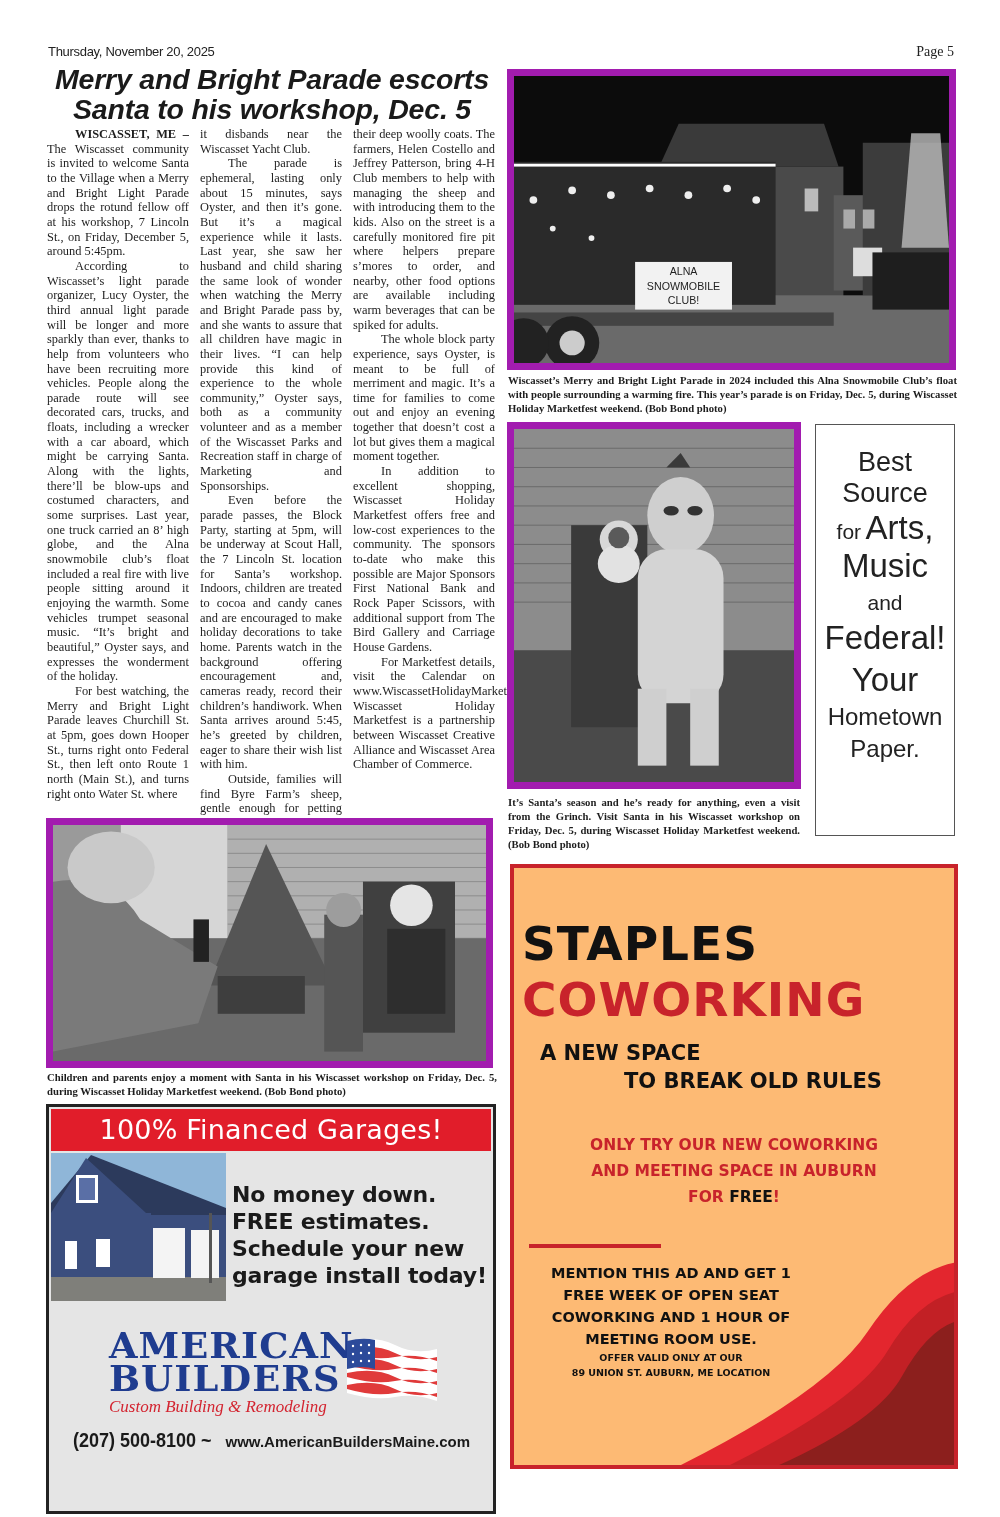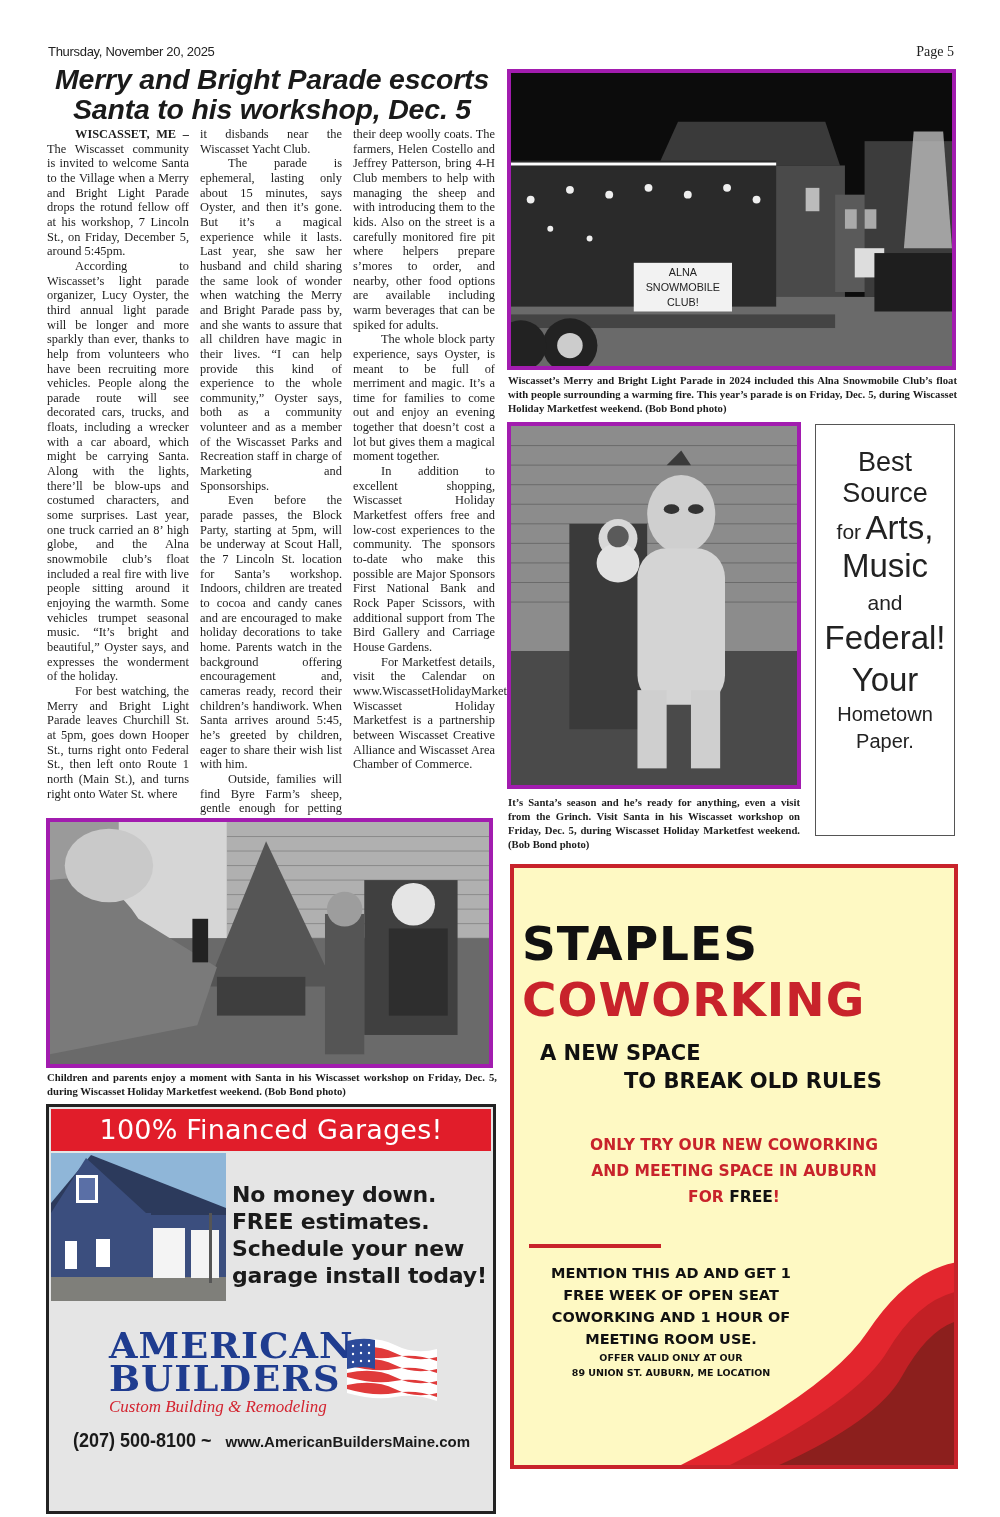--- a/index.html
+++ b/index.html
@@ -16,54 +16,54 @@
 
   .col { position: absolute; top: 127px; width: 142px; font-size: 12.4px; line-height: 14.65px;
     text-align: justify; hyphens: manual; color: #1d1d1d; }
   .col p { text-indent: 28px; }
   .col p.noindent { text-indent: 0; }
   .col1 { left: 47px; }
   .col2 { left: 200px; }
   .col3 { left: 353px; }
   .dateline-lead { font-weight: bold; }
 
-  .photo { position: absolute; border: 4px solid #a21caf; overflow: hidden; }
+  .photo { position: absolute; border: 7px solid #a21caf; overflow: hidden; }
   .photo svg { display: block; width: 100%; height: 100%; }
 
   .caption { position: absolute; font-weight: bold; font-size: 10.7px; line-height: 14px; color: #1d1d1d; text-align: justify; }
 
   .promo-box { position: absolute; left: 815px; top: 424px; width: 140px; height: 412px;
     border: 1px solid #555; text-align: center; font-family: "Liberation Sans", sans-serif; color: #222;
     padding-top: 22px; }
   .promo-box div { line-height: 1.15; }
   .p-big { font-size: 27px; }
   .p-mid { font-size: 33px; }
   .p-small { font-size: 21px; }
-  .p-sm2 { font-size: 20px; }
+  .p-sm2 { font-size: 24px; }
 
   
   .garage-ad { position: absolute; left: 46px; top: 1104px; width: 450px; height: 410px;
     border: 3px solid #222; background: #e5e5e5; }
   .garage-banner { position: absolute; left: 2px; top: 2px; right: 2px; height: 42px; background: #e11d2a;
     color: #fff; font-family: "DejaVu Sans", sans-serif; font-size: 27px; text-align: center; line-height: 42px; letter-spacing: 0.2px; }
   .garage-photo { position: absolute; left: 2px; top: 46px; width: 175px; height: 148px; overflow: hidden; }
   .garage-copy { position: absolute; left: 183px; top: 74px; font-family: "DejaVu Sans", sans-serif; font-weight: bold;
     font-size: 22px; line-height: 27px; color: #1a1a1a; letter-spacing: -0.2px; }
   .garage-copy div { white-space: nowrap; }
   .ab-logo { position: absolute; left: 60px; top: 222px; }
   .ab-name { font-family: "DejaVu Serif", serif; font-weight: bold; color: #1f3c8f; font-size: 35px; line-height: 33px; letter-spacing: 1px; transform: scaleX(1.05); transform-origin: left; }
   .ab-tag { font-family: "Liberation Serif", serif; font-style: italic; font-weight: normal; color: #d3232f; font-size: 17px; margin-top: 2px; }
   .ab-flag { position: absolute; left: 296px; top: 228px; width: 92px; height: 70px; }
   .ab-contact { position: absolute; left: 24px; top: 322px; font-family: "Liberation Sans", sans-serif; white-space: nowrap; color: #1a1a1a; }
   .ab-phone { font-weight: bold; font-size: 20px; transform: scaleX(0.9); display: inline-block; transform-origin: left; }
   .ab-web { font-weight: bold; font-size: 15px; margin-left: -6px; }
 
   
   .staples-ad { position: absolute; left: 510px; top: 864px; width: 448px; height: 605px;
-    border: 4px solid #c8232b; background: #fef9c3; overflow: hidden; }
+    border: 4px solid #c8232b; background: #fdba74; overflow: hidden; }
   .st-title { position: absolute; left: 8px; font-family: "DejaVu Sans", sans-serif; font-weight: bold; font-size: 47px; letter-spacing: 1px; line-height: 1; }
   .st-t1 { top: 52px; color: #111; }
   .st-t2 { top: 108px; color: #c8232b; }
   .st-sub { position: absolute; font-family: "DejaVu Sans", sans-serif; font-weight: bold; font-size: 21px; color: #111; line-height: 1; white-space: nowrap; }
   .st-sub1 { left: 26px; top: 175px; }
   .st-sub2 { left: 110px; top: 203px; }
   .st-red { position: absolute; left: 0; right: 0; top: 264px; text-align: center; font-family: "DejaVu Sans", sans-serif; font-weight: bold; font-size: 15.5px; line-height: 26px; color: #c8232b; }
   .st-red .blk { color: #111; }
   .st-bar { position: absolute; left: 15px; top: 376px; width: 132px; height: 4px; background: #c8232b; }
   .st-mention { position: absolute; left: 14px; width: 286px; top: 394px; text-align: center; font-family: "DejaVu Sans", sans-serif; font-weight: bold; font-size: 14.5px; line-height: 22px; color: #111; }

